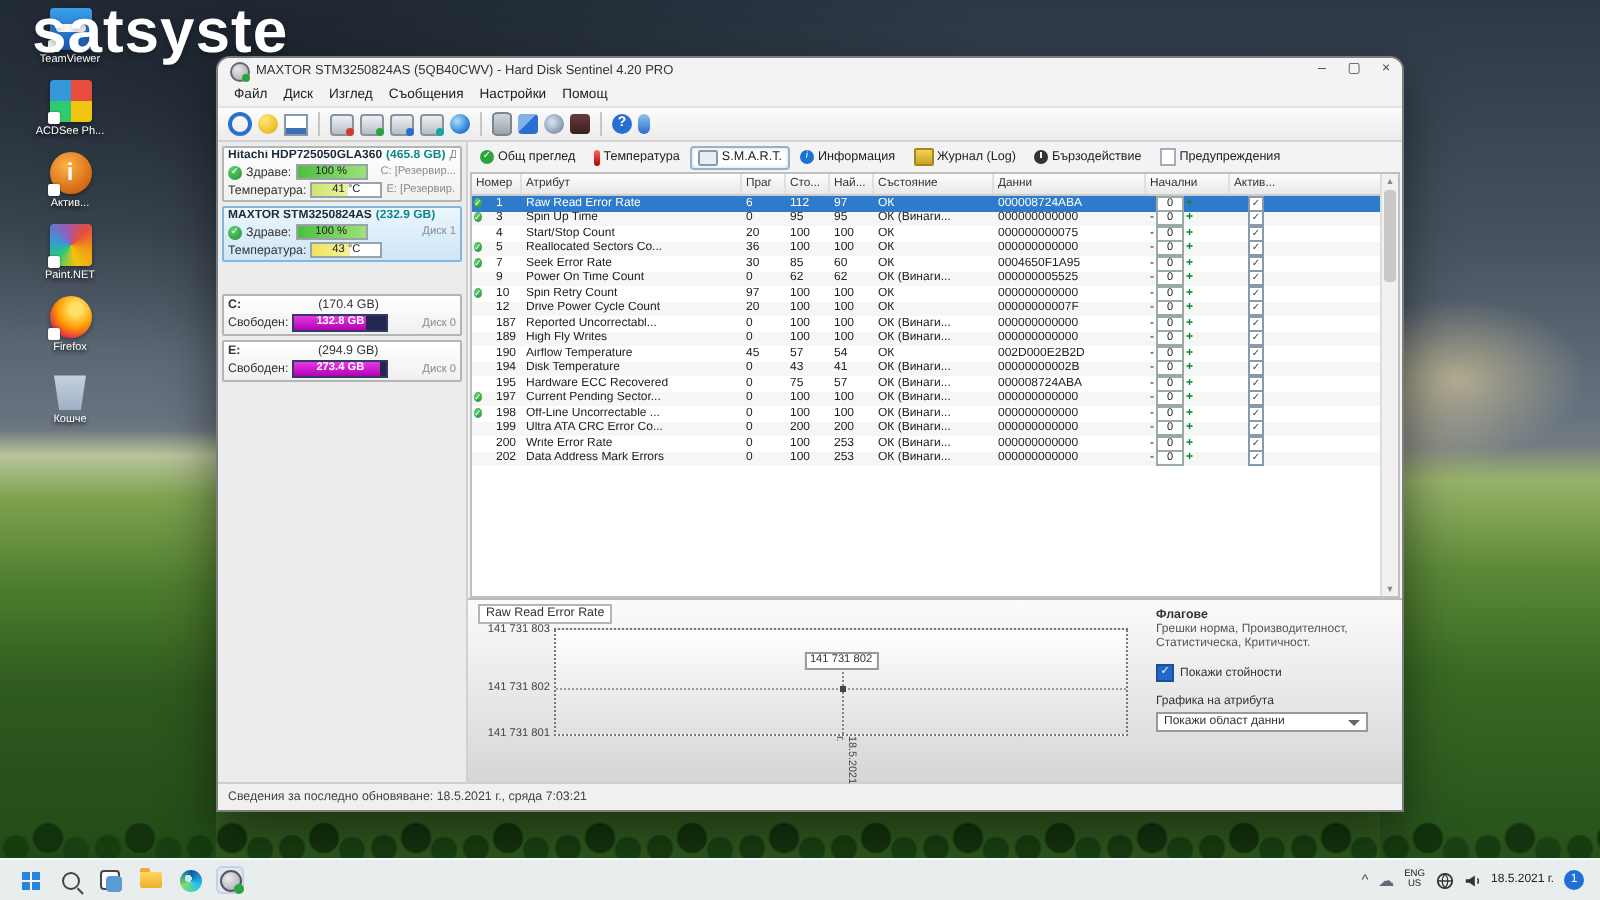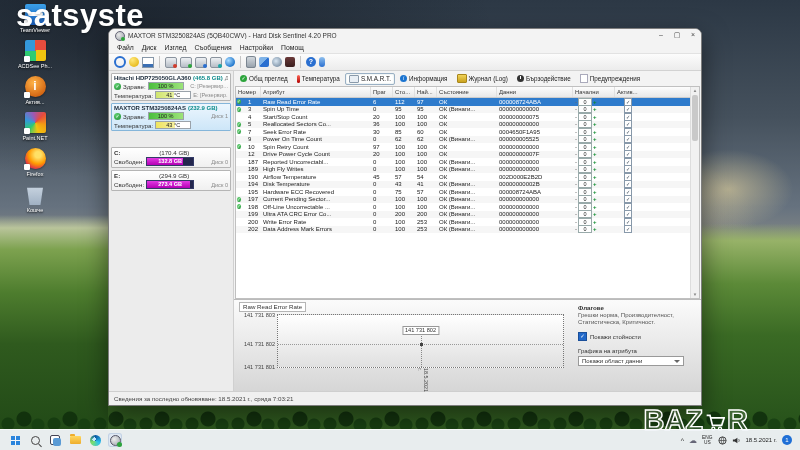--- a/index.html
+++ b/index.html
@@ -237,29 +237,20 @@
         <div class="ic ic-firefox"></div>
         <div class="dlabel">Firefox</div>
       </div>
 
       <div class="dicon">
         <div class="ic ic-recycle"></div>
         <div class="dlabel">Кошче</div>
       </div>
     </div>
 
-  <div class="bazar">
-    <span>BAZ</span>
-    <svg width="20" height="20" viewBox="0 0 24 24">
-      <path d="M2 4h4l3 12h11l3-9H7" fill="none" stroke="#fff" stroke-width="2"></path>
-      <circle cx="10" cy="20" r="1.8" fill="none" stroke="#fff" stroke-width="1.6"></circle>
-      <circle cx="18" cy="20" r="1.8" fill="none" stroke="#fff" stroke-width="1.6"></circle>
-    </svg>
-    <span>R</span>
-  </div>
 
   <div class="window">
     <div class="titlebar">
       <span class="app-ico"></span>
       <span class="title-text">MAXTOR STM3250824AS (5QB40CWV) - Hard Disk Sentinel 4.20 PRO</span>
       <span class="win-controls">
         <span class="wc">–</span>
         <span class="wc">▢</span>
         <span class="wc">×</span>
       </span>

